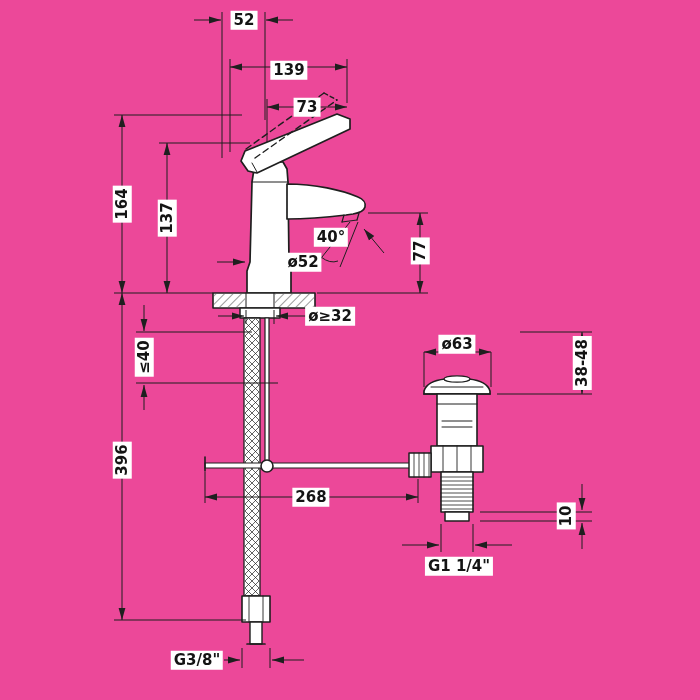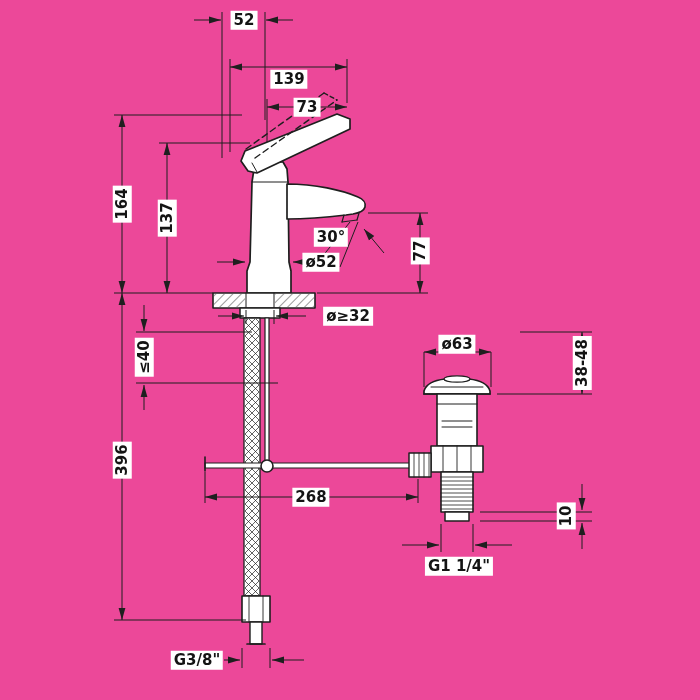--- a/index.html
+++ b/index.html
@@ -212,28 +212,28 @@
     <g>
       <line x1="242" y1="648" x2="242" y2="668"></line>
       <line x1="270" y1="648" x2="270" y2="668"></line>
       <line x1="224" y1="660" x2="240" y2="660" marker-end="url(#ar)"></line>
       <line x1="304" y1="660" x2="272" y2="660" marker-end="url(#ar)"></line>
     </g>
   </g>
 </svg>
 
 <span class="lbl" style="left:244px;top:20px">52</span>
-<span class="lbl" style="left:289px;top:79px">139</span>
+<span class="lbl" style="left:289px;top:70px">139</span>
 <span class="lbl" style="left:307px;top:107px">73</span>
 <span class="lbl rot" style="left:122px;top:204px">164</span>
 <span class="lbl rot" style="left:167px;top:218px">137</span>
-<span class="lbl" style="left:331px;top:237px">30°</span>
+<span class="lbl" style="left:331px;top:237px">40°</span>
 <span class="lbl rot" style="left:420px;top:251px">77</span>
-<span class="lbl" style="left:321px;top:262px">ø52</span>
-<span class="lbl" style="left:348px;top:316px">ø≥32</span>
+<span class="lbl" style="left:303px;top:262px">ø52</span>
+<span class="lbl" style="left:330px;top:316px">ø≥32</span>
 <span class="lbl rot" style="left:144px;top:357px">≤40</span>
 <span class="lbl rot" style="left:122px;top:460px">396</span>
 <span class="lbl" style="left:311px;top:497px">268</span>
 <span class="lbl" style="left:457px;top:344px">ø63</span>
 <span class="lbl rot" style="left:582px;top:363px">38-48</span>
 <span class="lbl rot" style="left:566px;top:516px">10</span>
 <span class="lbl" style="left:459px;top:566px">G1 1/4"</span>
 <span class="lbl" style="left:197px;top:660px">G3/8"</span>
 </div>
 

